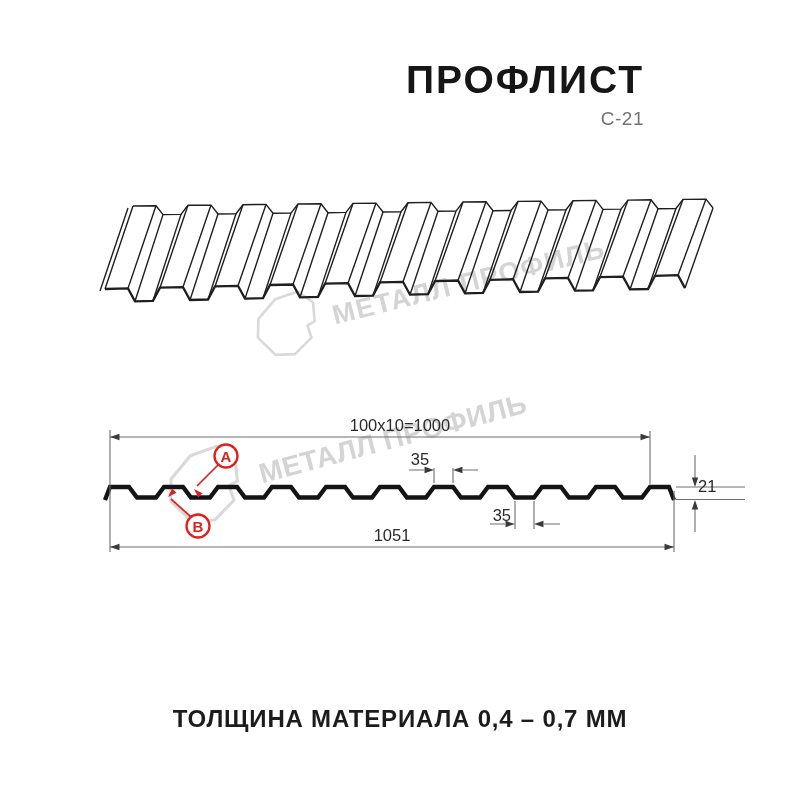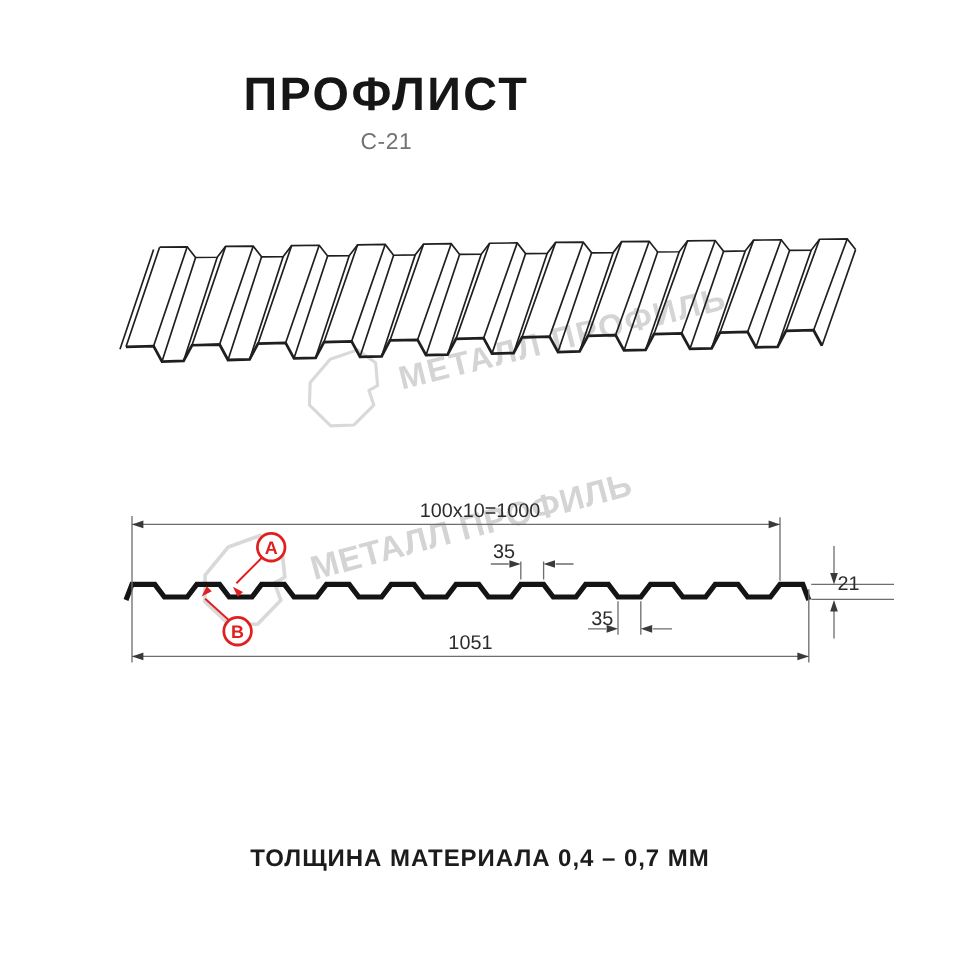--- a/index.html
+++ b/index.html
@@ -1,27 +1,27 @@
 <!DOCTYPE html>
 <html><head>
 <meta charset="utf-8">
 <style>
   html,body{margin:0;padding:0;background:#fff;}
   .page{
     position:relative;width:800px;height:800px;background:#ffffff;overflow:hidden;
     font-family:"Liberation Sans","DejaVu Sans",sans-serif;
   }
-  .title-block{position:absolute;top:60px;left:0;width:644px;text-align:center;}
+  .title-block{position:absolute;top:60px;left:0;width:644px;text-align:right;}
   .title-block h1{
     margin:0;font-size:39px;font-weight:700;letter-spacing:2px;color:#161616;line-height:1.0;
   }
   .subtitle{margin-top:9px;font-size:19px;font-weight:400;letter-spacing:.5px;color:#737373;}
   .footer-note{
     position:absolute;top:705px;left:0;width:800px;text-align:center;
-    font-size:20px;font-weight:700;letter-spacing:.8px;color:#1c1c1c;
+    font-size:24px;font-weight:700;letter-spacing:.8px;color:#1c1c1c;
   }
   svg.art{position:absolute;left:0;top:0;}
   
   .wm polygon{fill:none;stroke:#d9d9d9;stroke-width:2.6px;stroke-linejoin:round;}
   .wm text{fill:#d4d4d4;font-weight:700;font-size:27px;letter-spacing:1.5px;
            font-family:"Liberation Sans","DejaVu Sans",sans-serif;}
   .wm2 text{font-size:28px;letter-spacing:.5px;}
   
   .sheet3d path{fill:none;stroke:#1f1f1f;}
   #far{stroke-width:1.4;}

